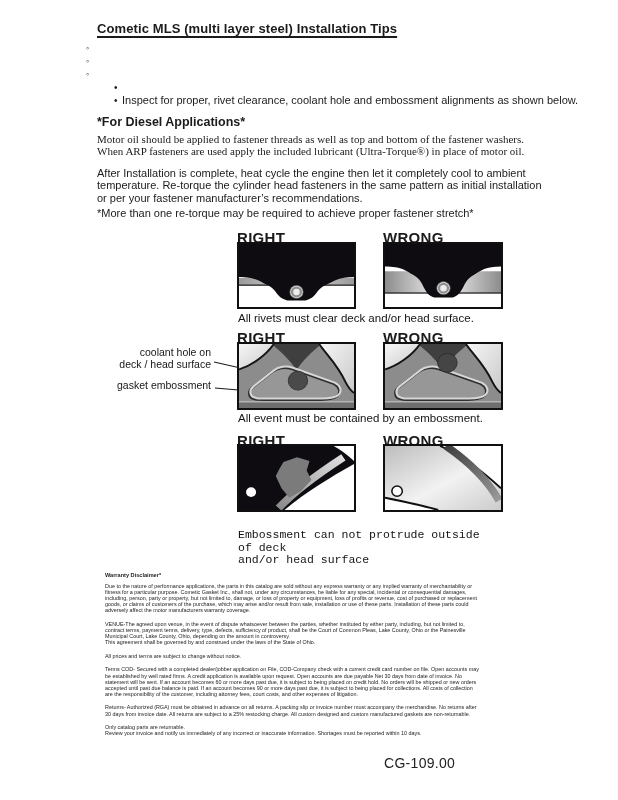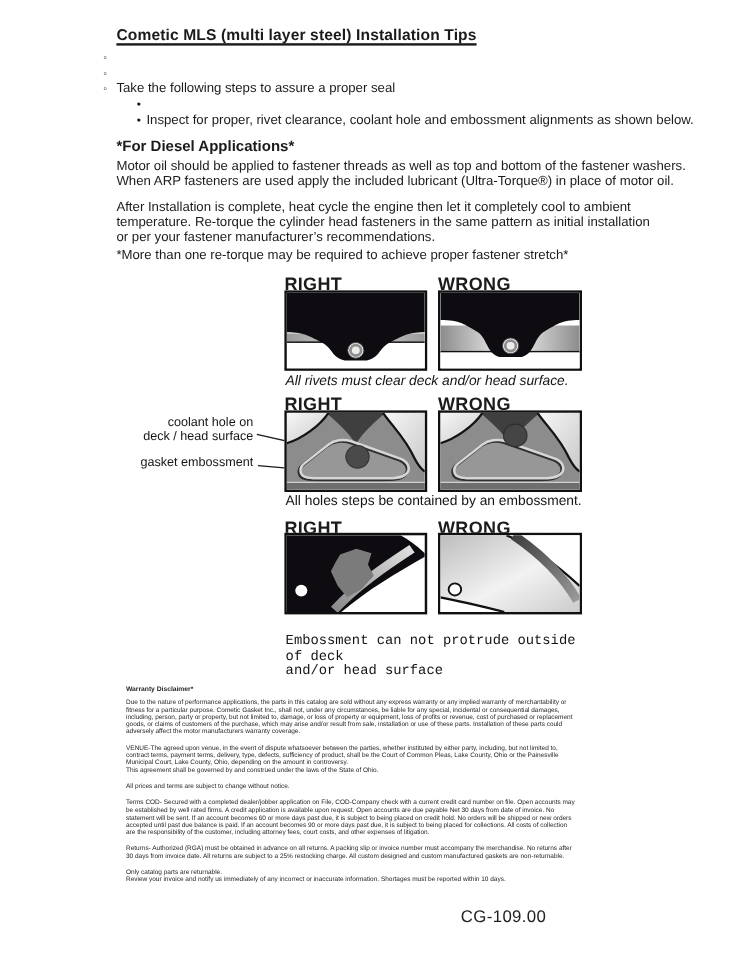--- a/index.html
+++ b/index.html
@@ -17,33 +17,33 @@
     letter-spacing:0.1px;
   }
   .bullets { left:86px; top:42px; font-size:11px; line-height:13px; }
   .brow { display:flex; }
   .brow .m { width:11px; flex:0 0 11px; font-size:9px; line-height:13px; text-align:left; }
   .brow.sub { margin-left:28px; }
   .brow.sub .m { width:8px; flex:0 0 8px; font-size:10px; }
 
   .diesel-heading { left:97px; top:115px; font-size:12.5px; font-weight:bold; }
   .para { left:97px; font-size:11px; line-height:12.3px; }
-  .p1 { top:133px; }
+  .p1 { top:133px;font-family:Liberation Serif, serif; }
   .p2 { top:167px; }
   .note { top:207px; }
 
   .dlabel { font-size:15px; font-weight:bold; text-align:left; width:119px; letter-spacing:0.3px; }
   .dbox { width:119px; height:67px; border:2px solid #101010; box-sizing:border-box; background:#fff; }
   .dbox svg { display:block; width:100%; height:100%; }
   .caption { font-size:11.5px; line-height:12.5px; color:#141414; }
 
-  .r1-lbl { top:229px; } .r1-box { top:242px; } .cap1 { left:238px; top:312px;font-style:italic; }
+  .r1-lbl { top:229px; } .r1-box { top:242px; } .cap1 { left:238px; top:312px; }
   .r2-lbl { top:329px; } .r2-box { top:342px; height:68px; } .cap2 { left:238px; top:412px; }
   .r3-lbl { top:432px; } .r3-box { top:444px; height:68px; } .cap3 { left:238px; top:529px; width:250px;font-family:Liberation Mono, monospace; }
-  .colL { left:237px; } .colR { left:365px; width:120px; }
+  .colL { left:237px; } .colR { left:383px; width:120px; }
   .r2-box.colR, .r3-box.colR { width:120px; }
 
   .ann { font-size:10.5px; line-height:12px; text-align:right; color:#161616; }
   .ann-coolant { left:106px; top:346px; width:105px; }
   .ann-emboss  { left:106px; top:379px; width:105px; }
   .pointer-overlay { left:0; top:0; width:618px; height:800px; pointer-events:none; }
 
   .warranty { left:105px; top:572px; width:414px; color:#242424; }
   .warranty h3 { margin:0 0 5px 0; font-size:5.6px; font-weight:bold; }
   .warranty p { margin:0 0 7.5px 0; font-size:5.4px; line-height:6.1px; }
@@ -59,21 +59,20 @@
 
   <div class="abs bullets">
     <div class="brow">
       <span class="m">◦</span>
     </div>
     <div class="brow">
       <span class="m">◦</span>
     </div>
     <div class="brow">
       <span class="m">◦</span>
-      <span>Take the following steps to assure a proper seal</span>
     </div>
     <div class="brow sub">
       <span class="m">•</span>
     </div>
     <div class="brow sub">
       <span class="m">•</span>
       <span>Inspect for proper, rivet clearance, coolant hole and embossment alignments as shown below.</span>
     </div>
   </div>
 
@@ -170,21 +169,21 @@
       <path d="M119,0 H83 C91,12 102,22 110,40 C113,46 116,50 119,52 Z" fill="url(#boreA)"></path>
       <path d="M83,0 C91,12 102,22 110,40 C113,46 116,50 119,52" stroke="#141414" stroke-width="2" fill="none"></path>
       <path d="M17,57 C11,56 10,49 15,45 L36,28 C41,24 49,23 55,25 L99,41 C105,44 107,50 103,54 C99,58 92,58 86,58 L27,58 C22,58 18,58 17,57 Z" fill="#979797"></path>
       <path d="M17,57 C11,56 10,49 15,45 L36,28 C41,24 49,23 55,25 L99,41 C105,44 107,50 103,54 C99,58 92,58 86,58 L27,58 C22,58 18,58 17,57 Z" fill="none" stroke="#2f2f2f" stroke-width="2.6" transform="translate(-1.2,1.2)"></path>
       <path d="M17,57 C11,56 10,49 15,45 L36,28 C41,24 49,23 55,25 L99,41 C105,44 107,50 103,54 C99,58 92,58 86,58 L27,58 C22,58 18,58 17,57 Z" fill="none" stroke="#d6d6d6" stroke-width="2.2"></path>
       <rect x="0" y="61" width="119" height="1.2" fill="#cfcfcf"></rect>
       <rect x="0" y="62.2" width="119" height="5.8" fill="#6e6e6e"></rect>
       <circle cx="64" cy="20" r="10" fill="#454545" stroke="#2e2e2e" stroke-width="1"></circle>
     </svg>
   </div>
-  <div class="abs caption cap2">All holes steps be contained by an embossment.</div>
+  <div class="abs caption cap2">All event must be contained by an embossment.</div>
 
   <div class="abs dlabel colL r3-lbl">RIGHT</div>
   <div class="abs dlabel colR r3-lbl">WRONG</div>
 
   <div class="abs dbox colL r3-box">
     <svg viewBox="0 0 119 68" preserveAspectRatio="none">
       <defs>
         <linearGradient id="st3" x1="1" y1="0" x2="0" y2="1">
           <stop offset="0" stop-color="#e0e0e0"></stop>
             <stop offset="1" stop-color="#8a8a8a"></stop>

